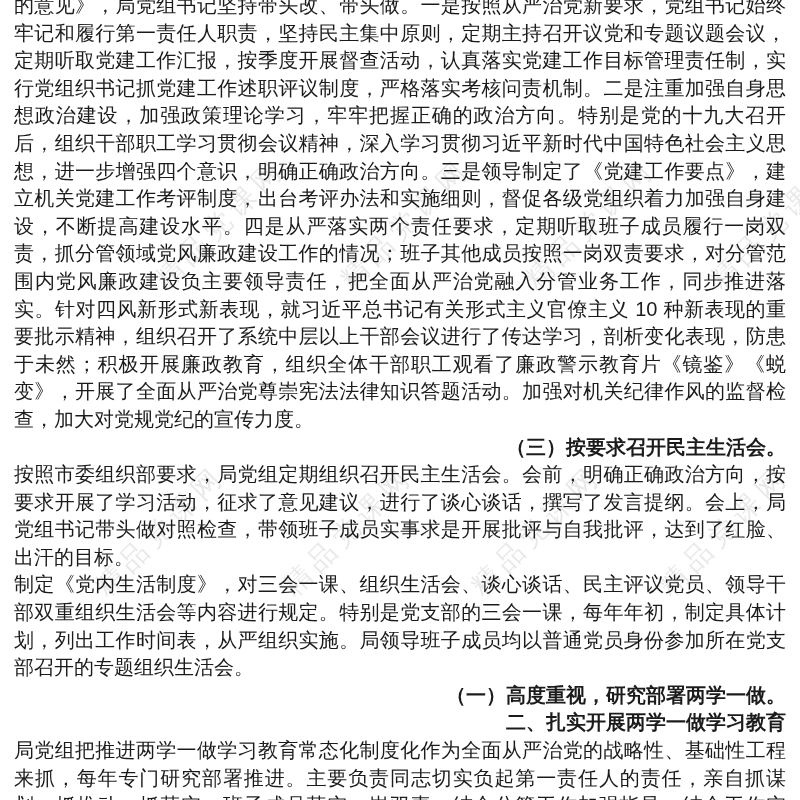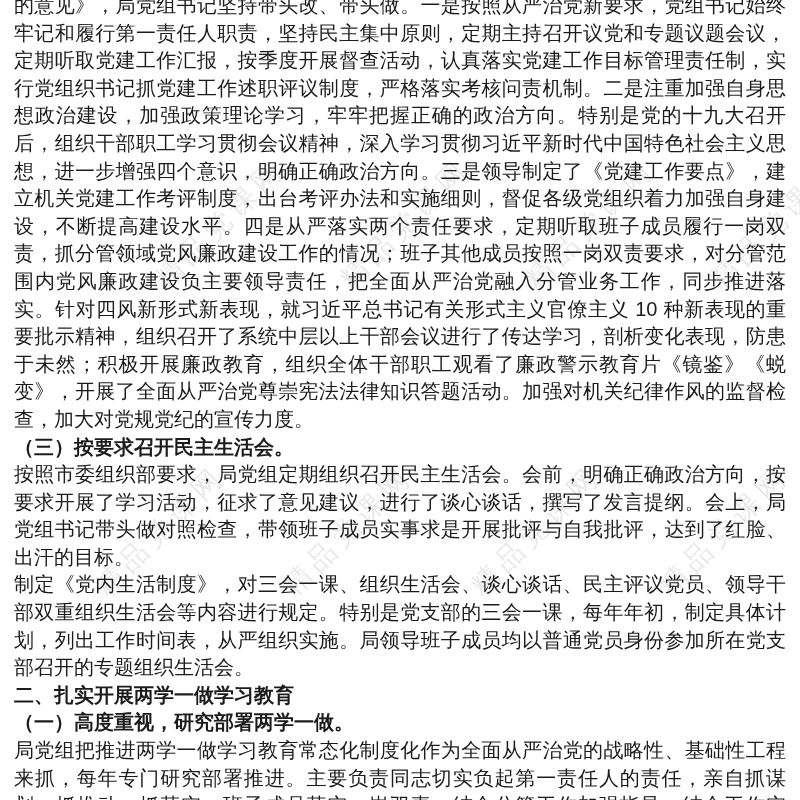--- a/index.html
+++ b/index.html
@@ -48,21 +48,21 @@
     text-align: justify;
     text-justify: inter-ideograph;
     word-break: break-all;
   }
   .doc p {
     margin: 0;
     padding: 0;
   }
   .heading {
     font-weight: 700;
-    text-align: left;
+    text-align: right;
   }
 </style>
 </head>
 <body>
 
 <div class="page">
 
   <div class="wm-layer">
     <span class="wm" style="left:160px; top:265px;">精品党课网</span>
     <span class="wm" style="left:345px; top:265px;">精品党课网</span>
@@ -72,18 +72,18 @@
     <span class="wm" style="left:288px; top:572px;">精品党课网</span>
     <span class="wm" style="left:476px; top:572px;">精品党课网</span>
     <span class="wm" style="left:664px; top:572px;">精品党课网</span>
   </div>
 
   <div class="doc">
     <p class="body">的意见》，局党组书记坚持带头改、带头做。一是按照从严治党新要求，党组书记始终牢记和履行第一责任人职责，坚持民主集中原则，定期主持召开议党和专题议题会议，定期听取党建工作汇报，按季度开展督查活动，认真落实党建工作目标管理责任制，实行党组织书记抓党建工作述职评议制度，严格落实考核问责机制。二是注重加强自身思想政治建设，加强政策理论学习，牢牢把握正确的政治方向。特别是党的十九大召开后，组织干部职工学习贯彻会议精神，深入学习贯彻习近平新时代中国特色社会主义思想，进一步增强四个意识，明确正确政治方向。三是领导制定了《党建工作要点》，建立机关党建工作考评制度，出台考评办法和实施细则，督促各级党组织着力加强自身建设，不断提高建设水平。四是从严落实两个责任要求，定期听取班子成员履行一岗双责，抓分管领域党风廉政建设工作的情况；班子其他成员按照一岗双责要求，对分管范围内党风廉政建设负主要领导责任，把全面从严治党融入分管业务工作，同步推进落实。针对四风新形式新表现，就习近平总书记有关形式主义官僚主义 10 种新表现的重要批示精神，组织召开了系统中层以上干部会议进行了传达学习，剖析变化表现，防患于未然；积极开展廉政教育，组织全体干部职工观看了廉政警示教育片《镜鉴》《蜕变》，开展了全面从严治党尊崇宪法法律知识答题活动。加强对机关纪律作风的监督检查，加大对党规党纪的宣传力度。</p>
     <p class="heading">（三）按要求召开民主生活会。</p>
     <p class="body">按照市委组织部要求，局党组定期组织召开民主生活会。会前，明确正确政治方向，按要求开展了学习活动，征求了意见建议，进行了谈心谈话，撰写了发言提纲。会上，局党组书记带头做对照检查，带领班子成员实事求是开展批评与自我批评，达到了红脸、出汗的目标。</p>
     <p class="body">制定《党内生活制度》，对三会一课、组织生活会、谈心谈话、民主评议党员、领导干部双重组织生活会等内容进行规定。特别是党支部的三会一课，每年年初，制定具体计划，列出工作时间表，从严组织实施。局领导班子成员均以普通党员身份参加所在党支部召开的专题组织生活会。</p>
+    <p class="heading">（一）高度重视，研究部署两学一做。</p>
     <p class="heading">二、扎实开展两学一做学习教育</p>
-    <p class="heading">（一）高度重视，研究部署两学一做。</p>
     <p class="body">局党组把推进两学一做学习教育常态化制度化作为全面从严治党的战略性、基础性工程来抓，每年专门研究部署推进。主要负责同志切实负起第一责任人的责任，亲自抓谋划、抓推动、抓落实。班子成员落实一岗双责，结合分管工作加强指导。结合工作实际，制定了《推</p>
   </div>
 
 </div>
 
 </body></html>

